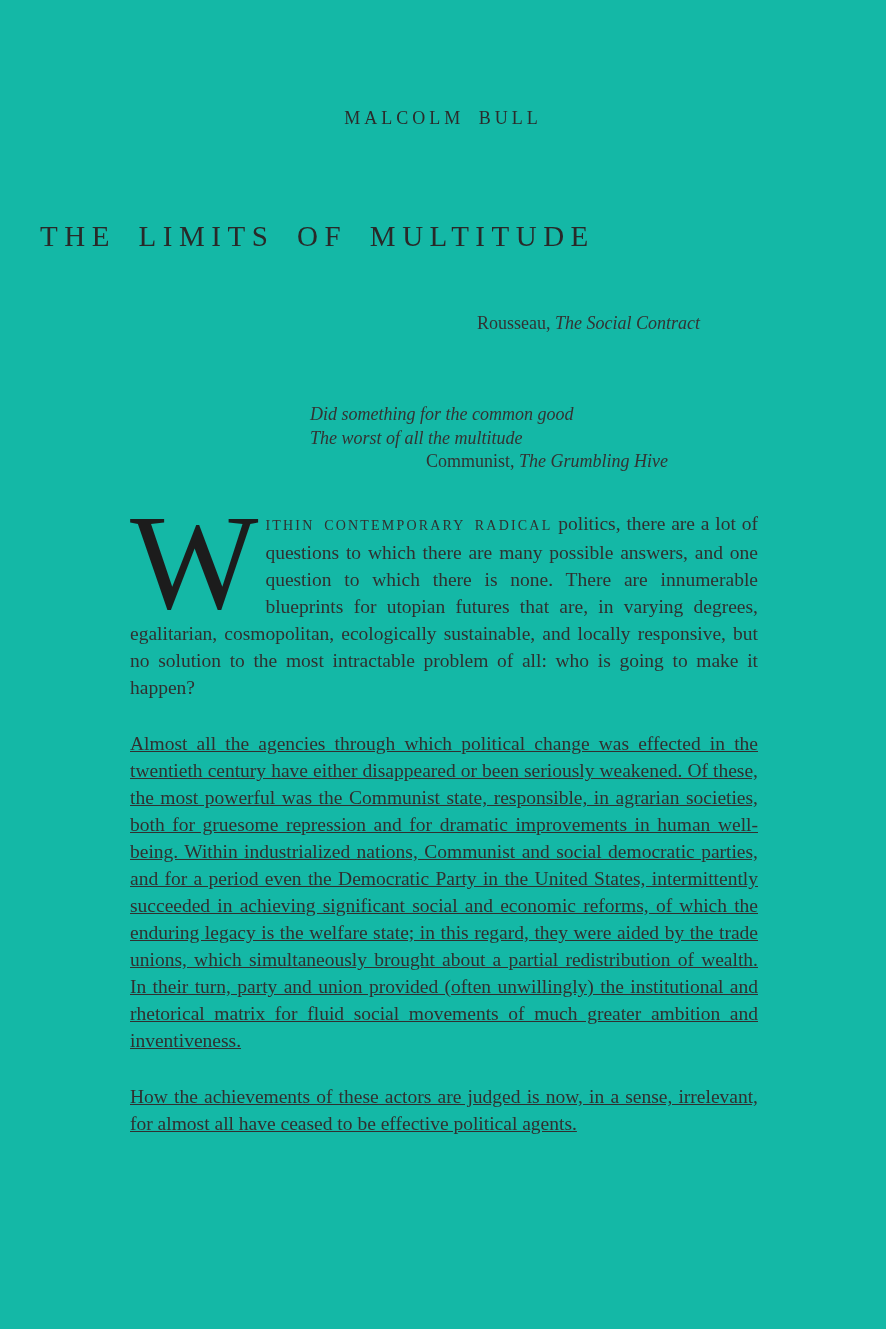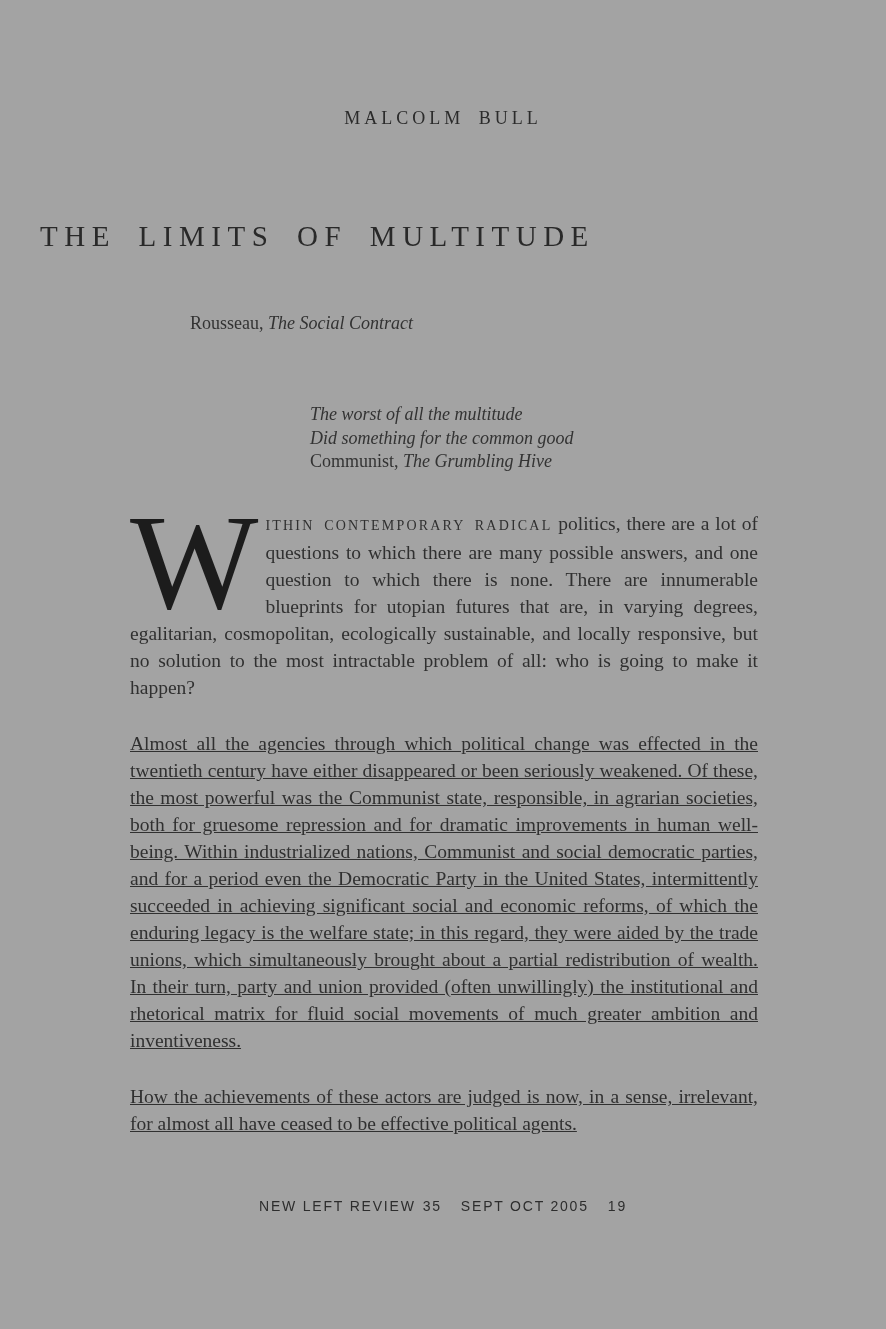--- a/index.html
+++ b/index.html
@@ -1,20 +1,20 @@
 <!DOCTYPE html>
 <html><head>
 <meta charset="utf-8">
 <style>
   html, body { margin: 0; padding: 0; background: #ffffff; }
   .page {
     position: relative;
     width: 886px;
     height: 1329px;
-    background: #a3a3a3;
+    background: #14b8a6;
     font-family: "Liberation Serif", serif;
     color: #2f2f2f;
     overflow: hidden;
   }
   .author {
     position: absolute;
     top: 108px; left: 0;
     width: 100%;
     text-align: center;
     font-size: 18px;
@@ -37,21 +37,21 @@
   }
   .epigraph {
     position: absolute;
     font-style: italic;
     font-size: 18px;
     line-height: 23.5px;
     color: #333333;
   }
   .epigraph-1 { top: 312px; left: 190px; width: 510px; }
   .epigraph-2 { top: 403px; left: 310px; width: 358px; }
-  .ep-attrib { text-align: left; }
+  .ep-attrib { text-align: right; }
   .attrib-name { font-style: normal; }
   .attrib-work { font-style: italic; }
   .body-text {
     position: absolute;
     top: 510px; left: 130px;
     width: 628px;
     font-size: 19.5px;
     line-height: 27px;
     text-align: justify;
     color: #303030;
@@ -95,38 +95,30 @@
   <h1 class="title">THE LIMITS OF MULTITUDE</h1>
 
   <div class="epigraph epigraph-1">
     <div class="ep-attrib">
       <span class="attrib-name">Rousseau,</span>
       <span class="attrib-work">The Social Contract</span>
     </div>
   </div>
 
   <div class="epigraph epigraph-2">
+    <div class="ep-line">Did something for the common good</div>
     <div class="ep-line">The worst of all the multitude</div>
-    <div class="ep-line">Did something for the common good</div>
     <div class="ep-attrib">
       <span class="attrib-name">Communist,</span>
       <span class="attrib-work">The Grumbling Hive</span>
     </div>
   </div>
 
   <div class="body-text">
     <p class="para first">
       <span class="dropcap">W</span><span class="smallcaps">ITHIN CONTEMPORARY RADICAL</span><span> politics, there are a lot of questions to which there are many possible answers, and one question to which there is none. There are innumerable blueprints for utopian futures that are, in varying degrees, egalitarian, cosmopolitan, ecologically sustainable, and locally responsive, but no solution to the most intractable problem of all: who is going to make it happen?</span>
     </p>
     <p class="para">Almost all the agencies through which political change was effected in the twentieth century have either disappeared or been seriously weakened. Of these, the most powerful was the Communist state, responsible, in agrarian societies, both for gruesome repression and for dramatic improvements in human well-being. Within industrialized nations, Communist and social democratic parties, and for a period even the Democratic Party in the United States, intermittently succeeded in achieving significant social and economic reforms, of which the enduring legacy is the welfare state; in this regard, they were aided by the trade unions, which simultaneously brought about a partial redistribution of wealth. In their turn, party and union provided (often unwillingly) the institutional and rhetorical matrix for fluid social movements of much greater ambition and inventiveness.</p>
     <p class="para">How the achievements of these actors are judged is now, in a sense, irrelevant, for almost all have ceased to be effective political agents.</p>
   </div>
 
-  <div class="footer">
-    <span class="journal-issue">
-      <span>NEW LEFT REVIEW</span>
-      <span>35</span>
-    </span>
-    <span>SEPT OCT 2005</span>
-    <span>19</span>
-  </div>
 
 </div>
 
 </body></html>

